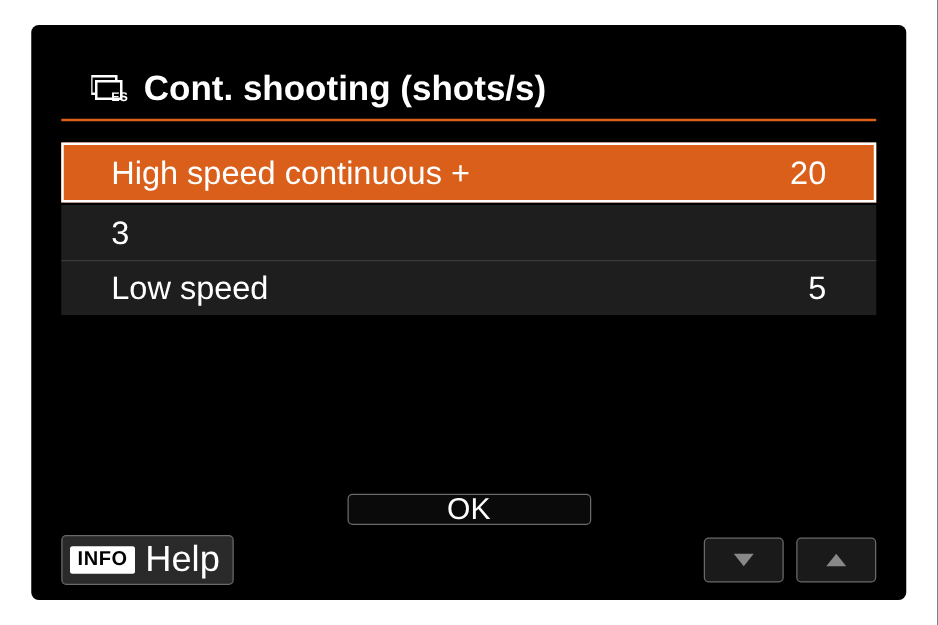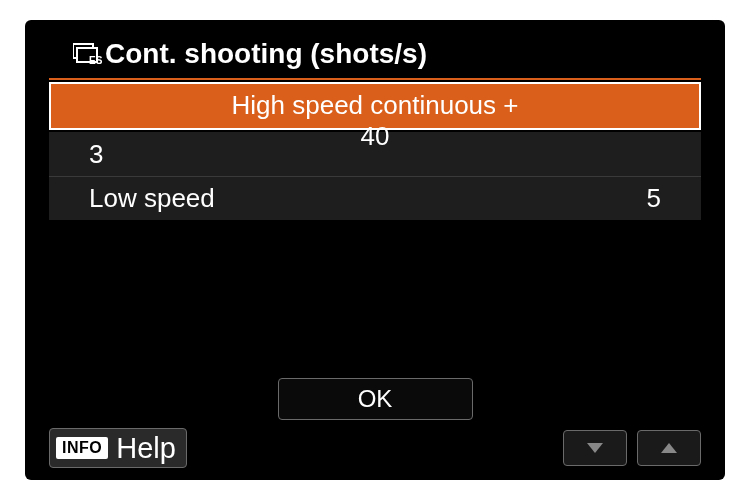--- a/index.html
+++ b/index.html
@@ -16,23 +16,24 @@
     width: 700px;
     height: 460px;
     background: #000;
     border-radius: 6px;
     position: relative;
     padding-top: 18px;
   }
   .header {
     display: flex;
     align-items: center;
+    gap: 10px;
     padding: 0 24px 8px 24px;
     border-bottom: 2px solid #d95f1a;
-    margin: 0 24px;
+    margin: 17px 24px;
   }
   .header-icon {
     width: 32px;
     height: 24px;
     position: relative;
     flex-shrink: 0;
   }
   .header-icon svg { width: 100%; height: 100%; }
   .header-title {
     color: #fff;
@@ -54,37 +55,36 @@
     background: #1e1e1e;
     border-top: 1px solid #3a3a3a;
   }
   .row:first-child { border-top: none; }
   .row.selected {
     background: #d95f1a;
     border: 2px solid #fff;
     margin: 2px 24px 0 24px;
     height: 48px;
     padding: 6px 38px 6px 38px;
-    flex-direction: column;
   }
   .row.selected + .row { border-top: none; margin-top: 2px; }
   .row-label { color: #fff; }
   .row-value { color: #fff; }
   .footer {
     position: absolute;
     bottom: 60px;
     left: 0;
     right: 0;
     display: flex;
     justify-content: center;
     gap: 18px;
   }
   .btn {
     width: 195px;
-    height: 42px;
+    height: 25px;
     border: 1px solid #6a6a6a;
     border-radius: 4px;
     background: #0a0a0a;
     color: #fff;
     font-size: 24px;
     display: flex;
     align-items: center;
     justify-content: center;
   }
   .bottom-bar {
@@ -158,21 +158,21 @@
         <rect x="4" y="6" width="20" height="14" fill="#000" stroke="#fff" stroke-width="2"></rect>
         <text x="16" y="22" fill="#fff" font-size="10" font-family="Arial" font-weight="bold">ES</text>
       </svg>
     </span>
     <span class="header-title">Cont. shooting (shots/s)</span>
   </div>
 
   <div class="list">
     <div class="row selected">
       <span class="row-label">High speed continuous +</span>
-      <span class="row-value">40</span>
+      <span class="row-value">20</span>
     </div>
     <div class="row">
       <span class="row-value">3</span>
     </div>
     <div class="row">
       <span class="row-label">Low speed</span>
       <span class="row-value">5</span>
     </div>
   </div>
 

